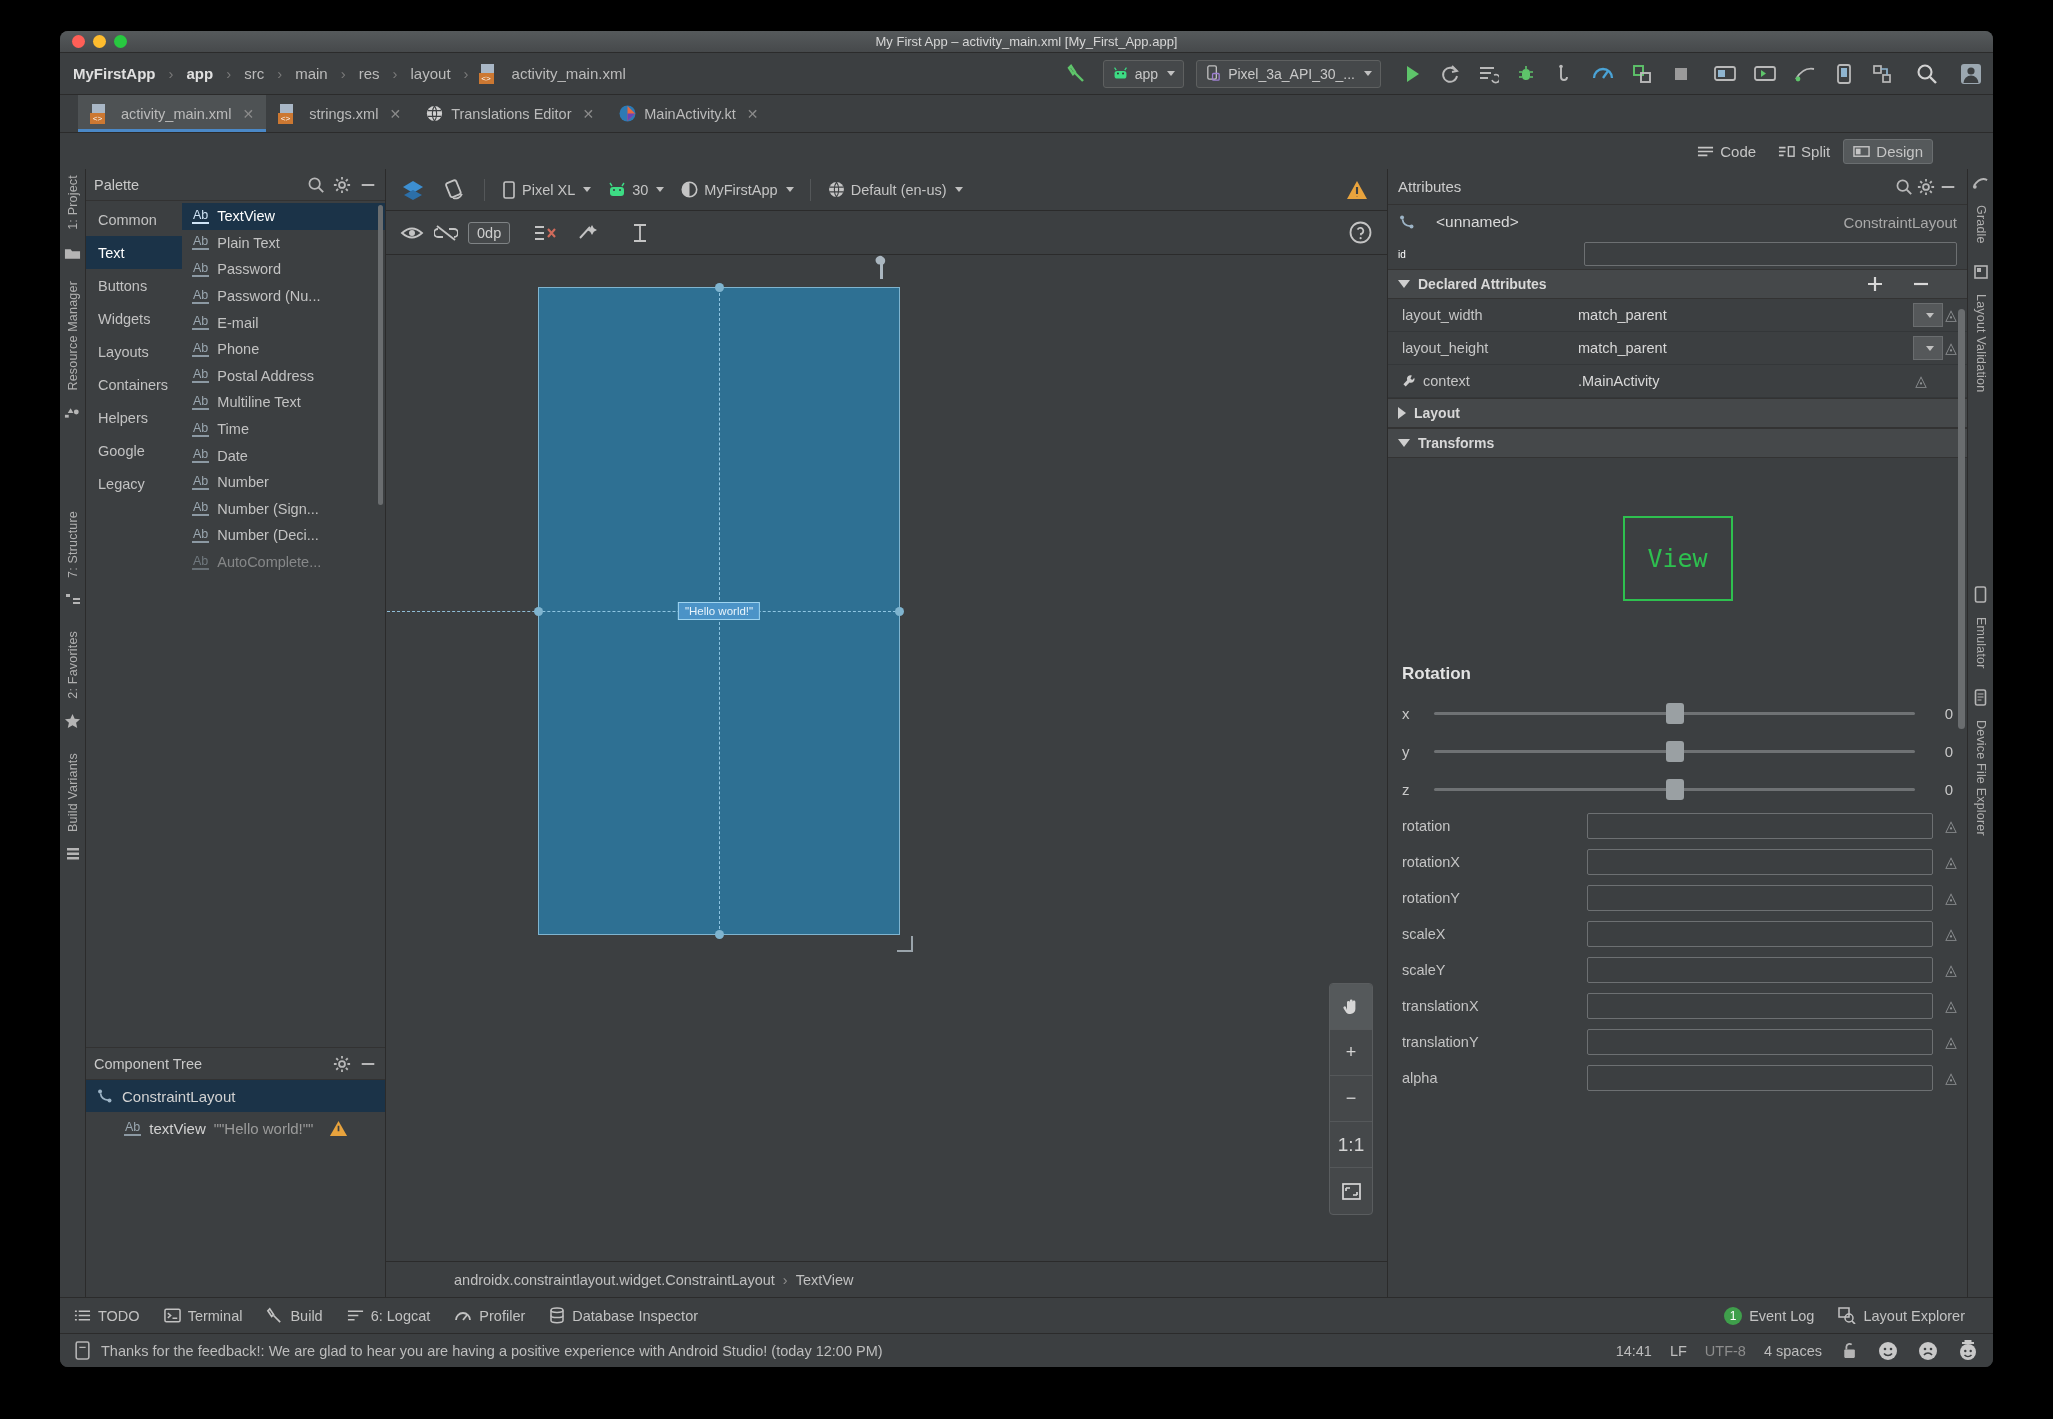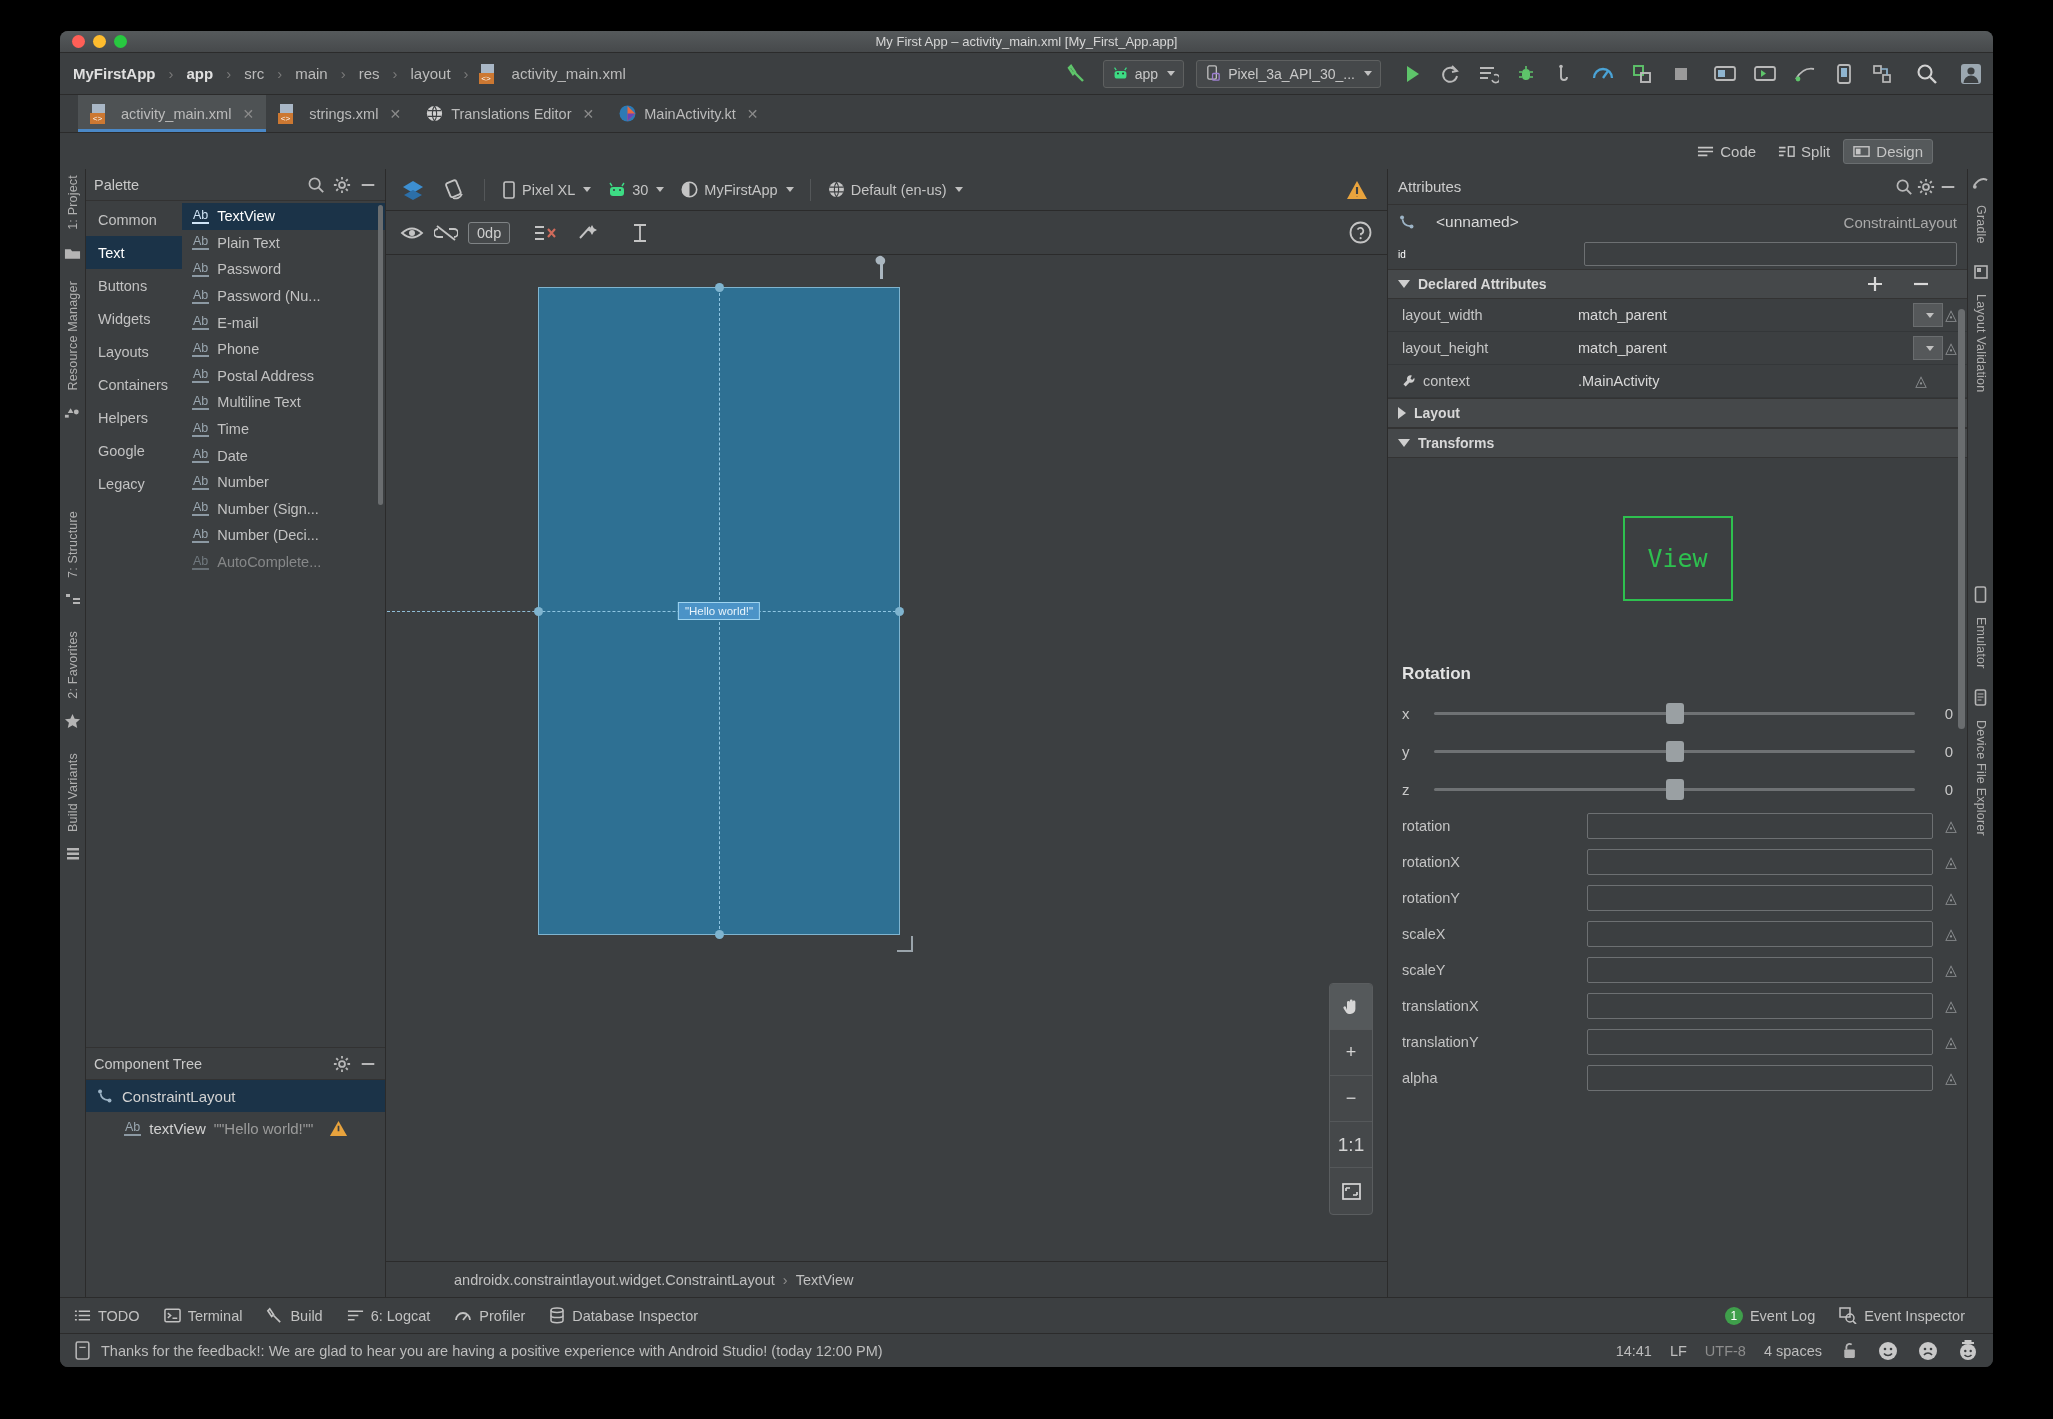--- a/index.html
+++ b/index.html
@@ -1074,21 +1074,21 @@
       <span>Event Log</span>
     </span>
     <span class="bb" style="margin-right:14px;">
       <span class="ico">
         <svg width="18" height="17" viewBox="0 0 18 17">
             <rect x="1" y="1" width="10" height="9" fill="none" stroke="#c2c2c2" stroke-width="1.5"></rect>
             <circle cx="11" cy="11" r="4" fill="none" stroke="#c2c2c2" stroke-width="1.5"></circle>
             <path d="M14 14 L17 17" stroke="#c2c2c2" stroke-width="1.7"></path>
           </svg>
       </span>
-      <span>Event Inspector</span>
+      <span>Layout Explorer</span>
     </span>
   </div>
 
   <div class="statusbar">
     <span class="ico">
       <svg width="17" height="19" viewBox="0 0 16 18">
           <rect x="2" y="1" width="12" height="16" rx="1.5" fill="none" stroke="#b5b5b5" stroke-width="1.5"></rect>
           <path d="M5 6h6" stroke="#b5b5b5" stroke-width="1.3"></path>
         </svg>
     </span>

